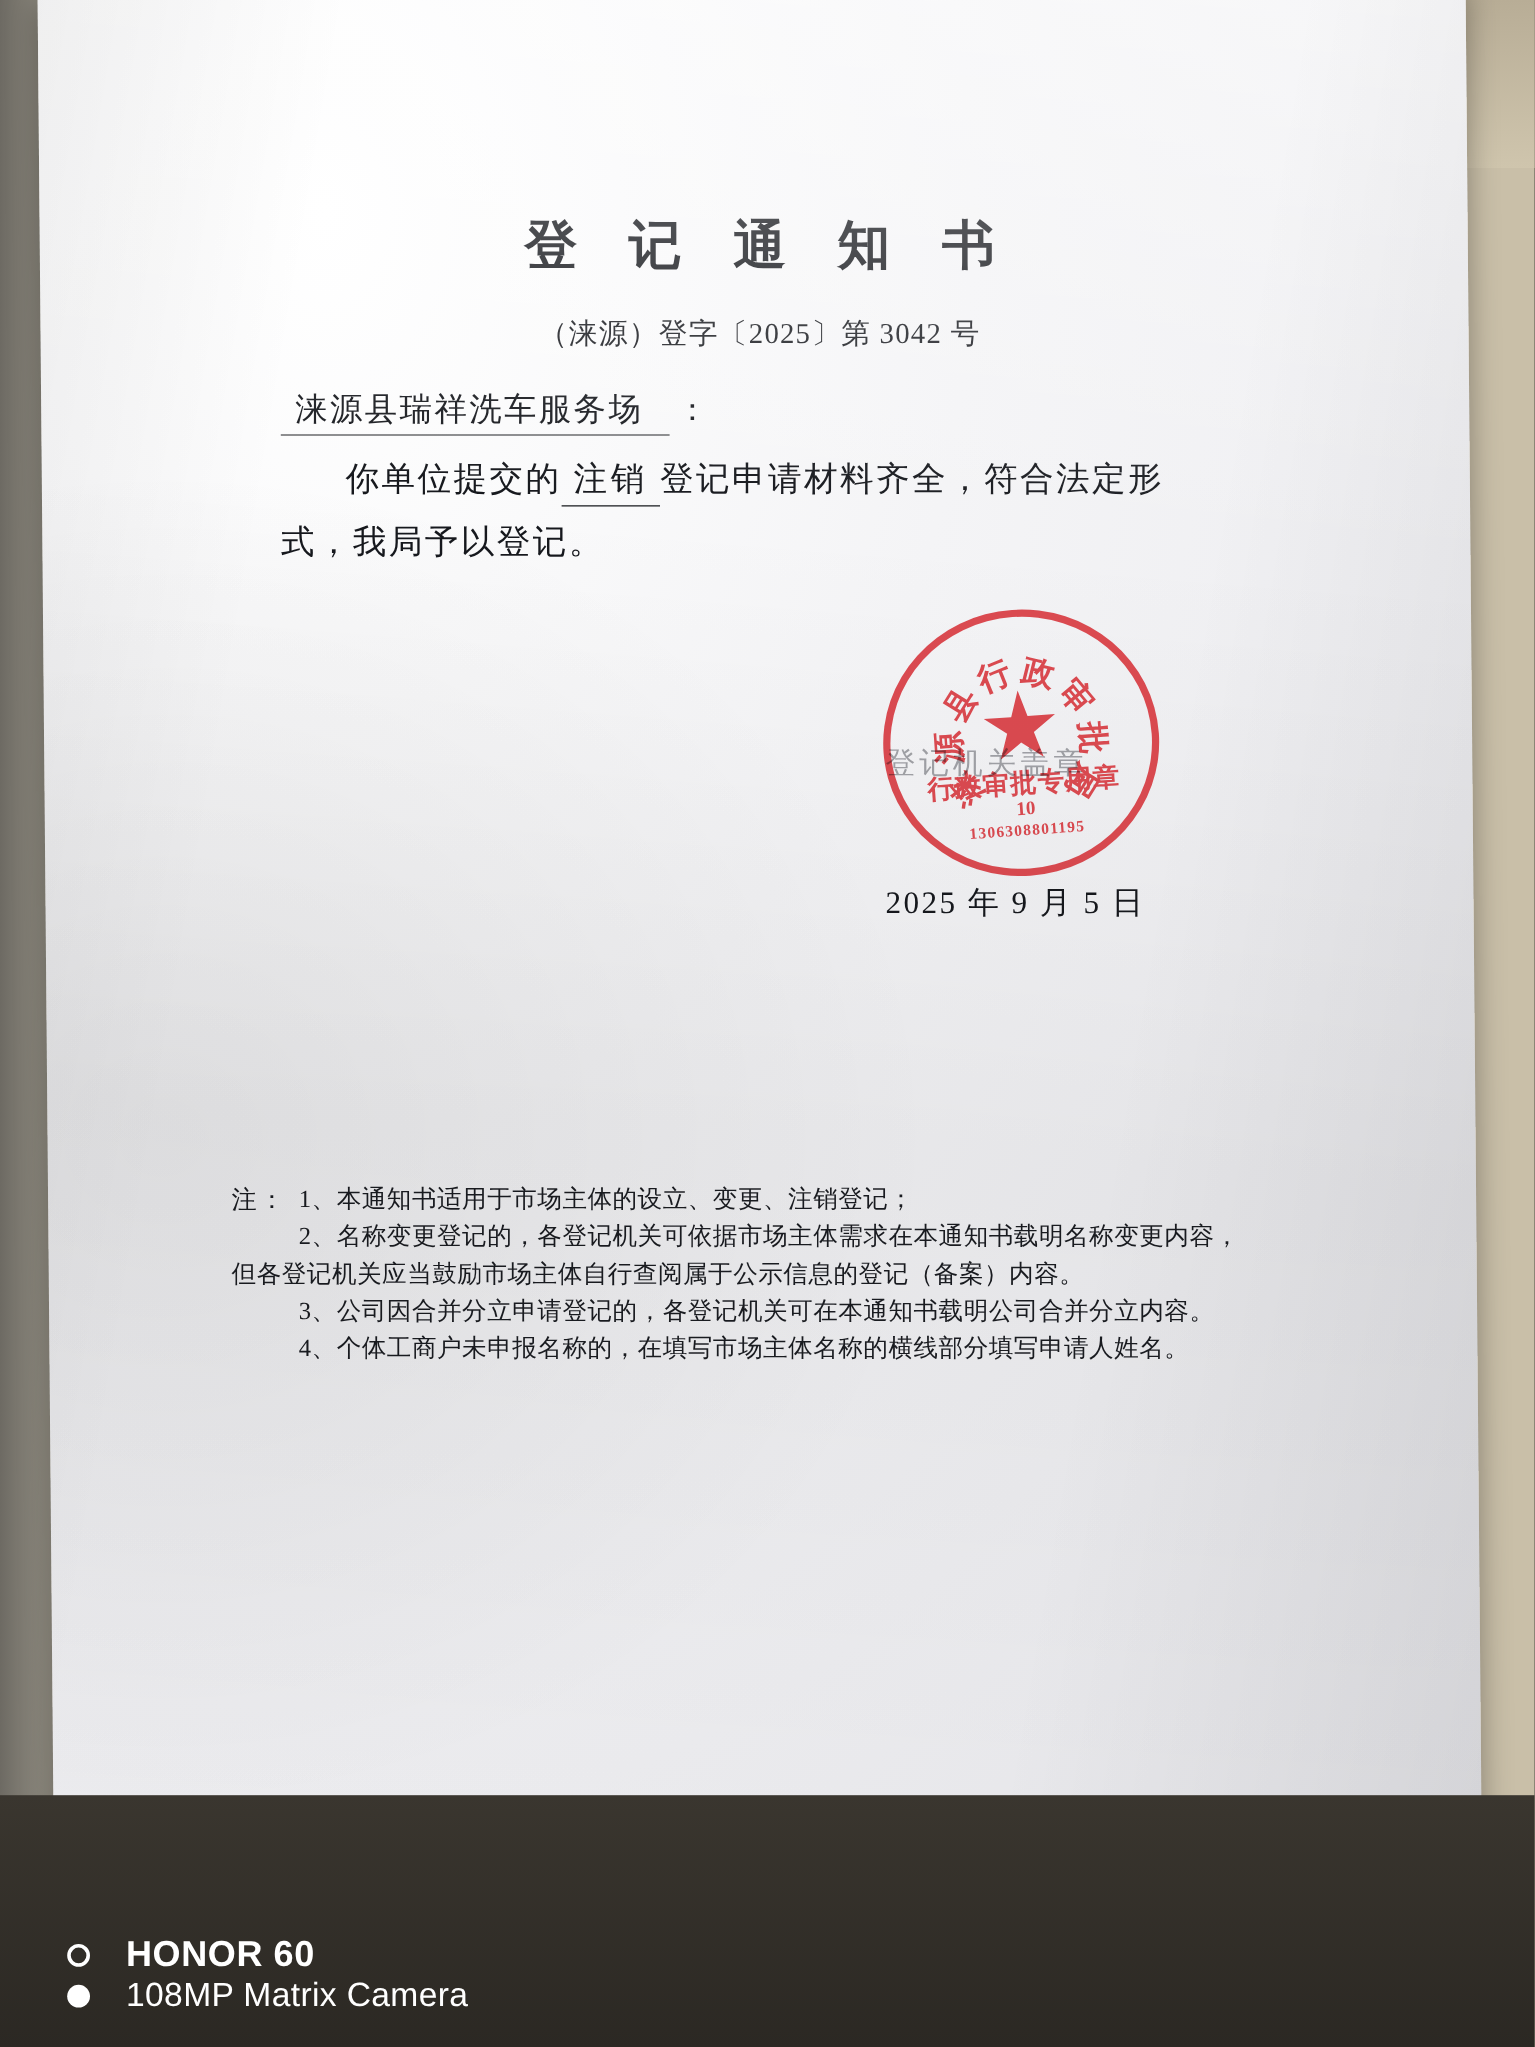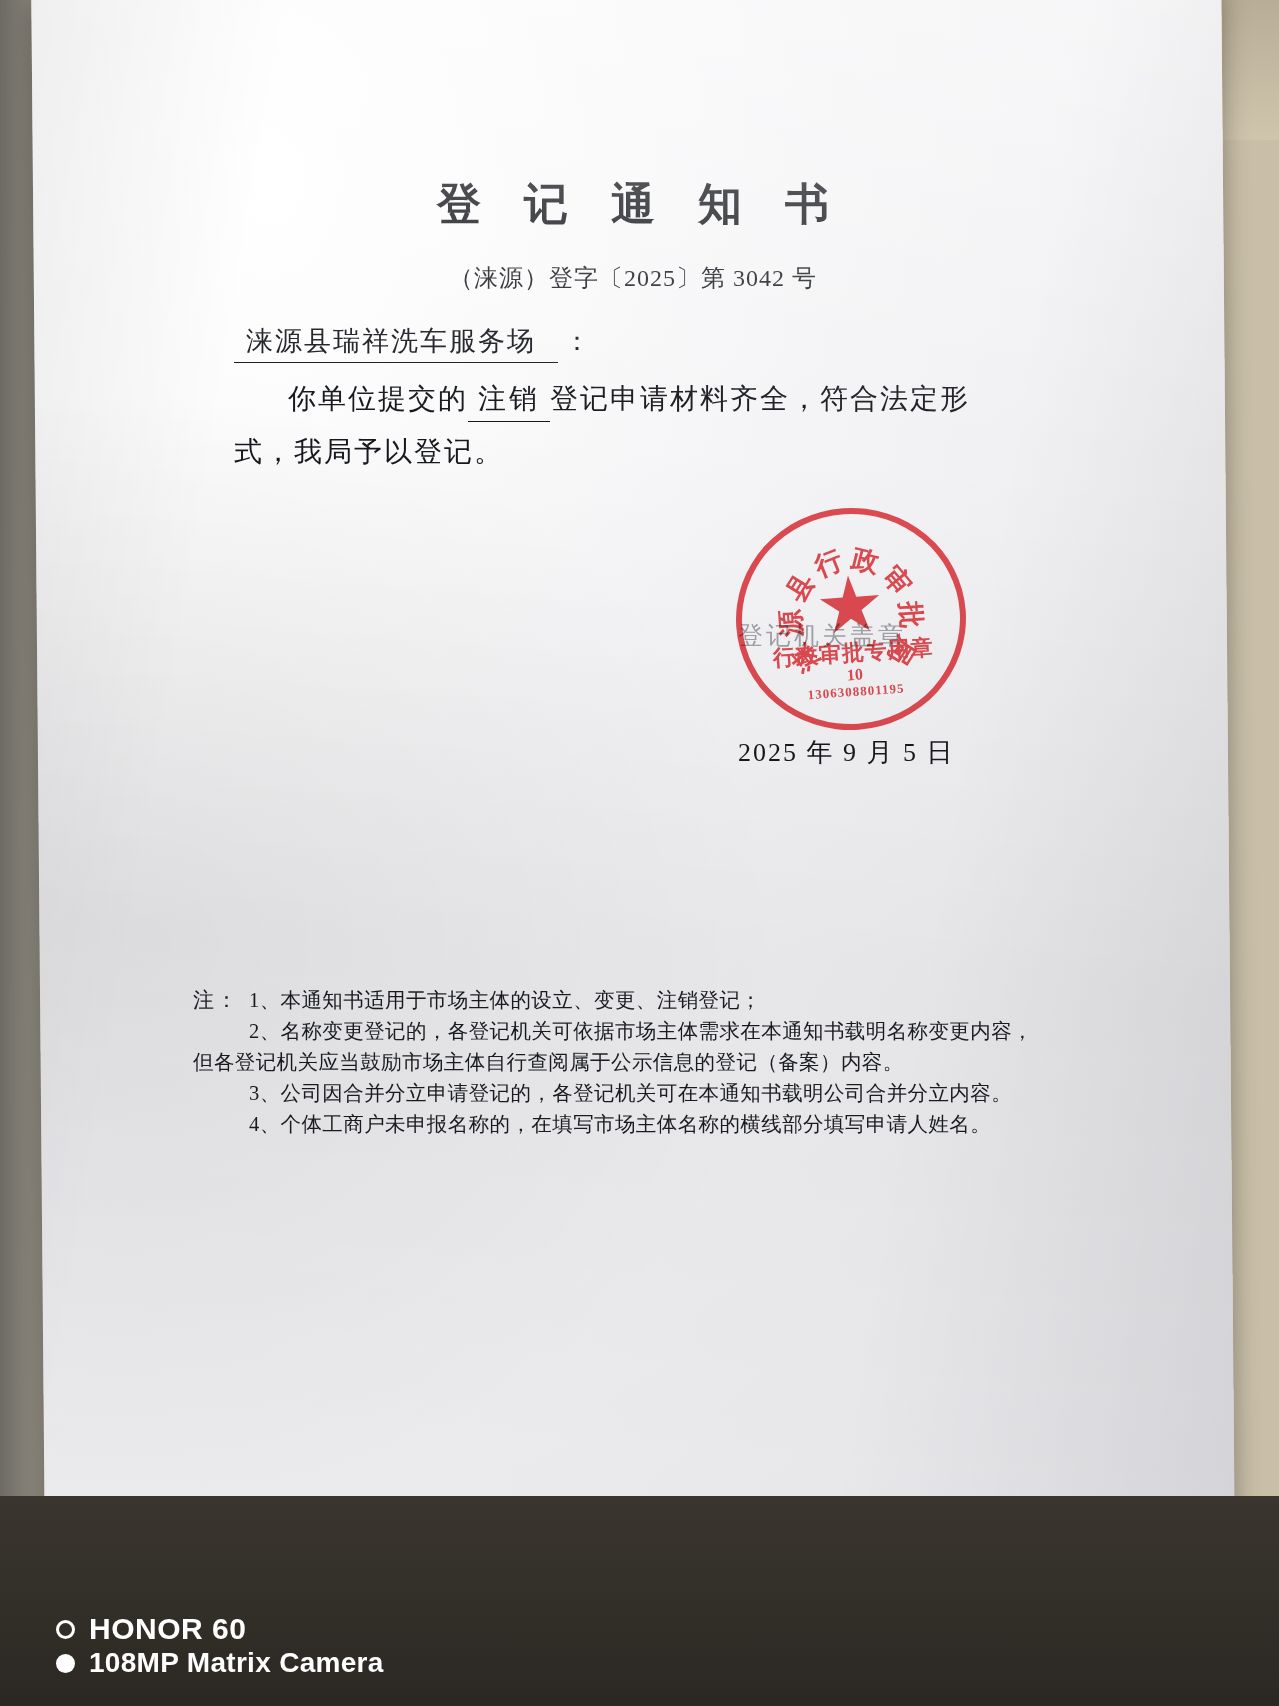--- a/index.html
+++ b/index.html
@@ -250,21 +250,21 @@
   .watermark {
     position: absolute;
     left: 56px;
     bottom: 26px;
     color: #ffffff;
     font-family: "Liberation Sans", sans-serif;
   }
   .watermark .wm-row {
     display: flex;
     align-items: center;
-    gap: 14px;
+    gap: 30px;
   }
   .wm-ring {
     width: 19px; height: 19px;
     border-radius: 50%;
     border: 3px solid #ffffff;
     box-sizing: border-box;
     flex: 0 0 auto;
   }
   .wm-dot {
     width: 19px; height: 19px;
@@ -273,21 +273,21 @@
     flex: 0 0 auto;
   }
   .wm-brand {
     font-size: 30px;
     font-weight: 700;
     letter-spacing: 0.5px;
     line-height: 34px;
   }
   .wm-sub {
     font-size: 28px;
-    font-weight: 700;
+    font-weight: 400;
     letter-spacing: 0.3px;
     line-height: 34px;
   }
 </style>
 </head>
 <body>
 
 <div id="page">
 
   <div class="desk-left"></div>

